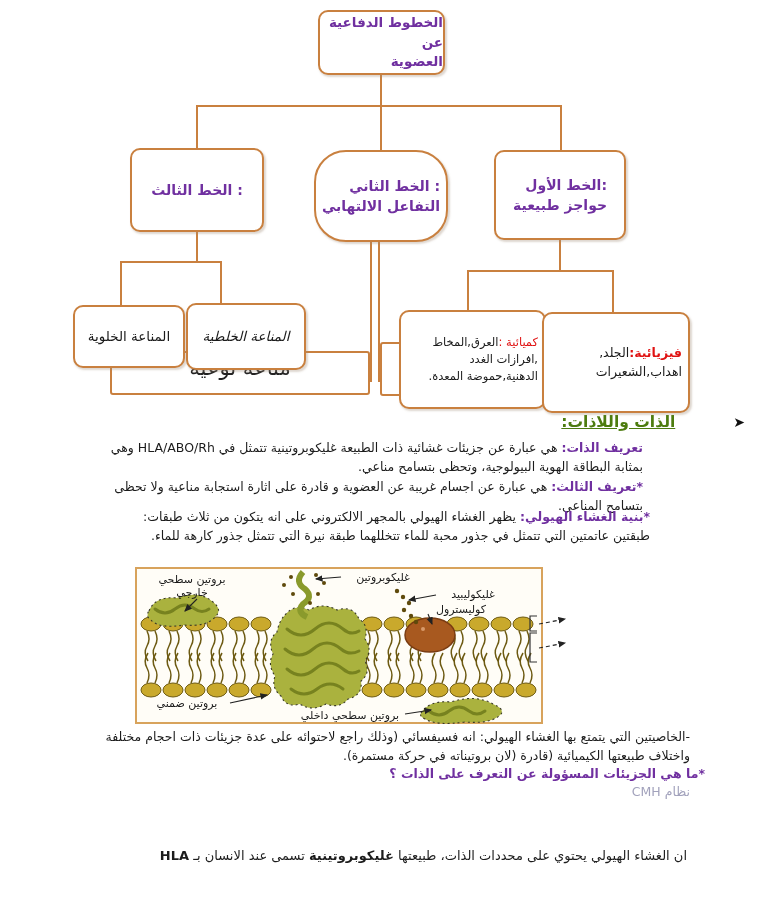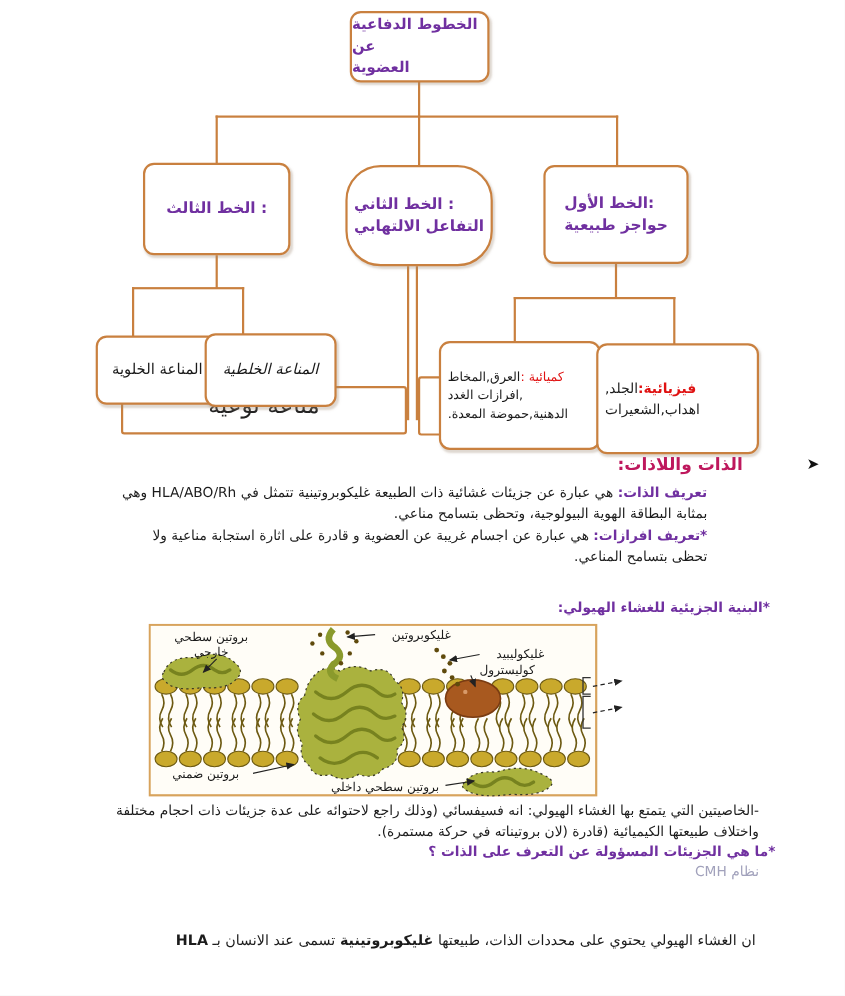--- a/index.html
+++ b/index.html
@@ -4,42 +4,42 @@
 <style>
   html,body{margin:0;padding:0;background:#fff;}
   .page{
     position:relative;width:768px;height:905px;background:#ffffff;
     font-family:"DejaVu Sans",sans-serif;overflow:hidden;
     outline:1px solid #ececec;
   }
   
   .fbox{
     position:absolute;background:#fff;border:2px solid #c9803f;border-radius:10px;
-    display:flex;align-items:center;justify-content:center;text-align:left;
+    display:flex;align-items:center;justify-content:center;text-align:right;
     color:#7030a0;font-weight:bold;font-size:14px;line-height:1.45;
     white-space:pre-line;z-index:3;box-shadow:1.5px 2px 2px rgba(160,140,120,.35);
   }
   .fbox.plain{color:#1a1a1a;font-weight:normal;font-size:13.5px;}
   .fbox.small{font-weight:normal;font-size:11.5px;color:#1a1a1a;line-height:1.5;padding:4px 6px;white-space:normal;}
   .conn{position:absolute;background:#c9803f;z-index:2;}
   .widebox{
     position:absolute;background:#fff;border:2px solid #c9803f;border-radius:3px;
     z-index:1;overflow:hidden;
   }
   .widebox .bigword{position:absolute;top:3px;width:100%;text-align:center;
     font-size:21px;color:#222;letter-spacing:1px;}
   .widebox .bigword2{position:absolute;top:4px;left:128px;font-size:18px;color:#222;}
   .redlead{color:#e01212;}
   
   .para{position:absolute;direction:rtl;text-align:right;font-size:12.5px;
     line-height:1.55;color:#1c1c1c;margin-left:34px;}
   .lead{color:#7030a0;font-weight:bold;}
   .heading-line{position:absolute;direction:rtl;display:flex;align-items:center;}
   .bullet{color:#111;font-size:14px;margin-left:58px;}
-  .heading{color:#be185d;font-weight:bold;font-size:15.5px;}
+  .heading{color:#4d7c0f;font-weight:bold;font-size:15.5px;text-decoration:underline;}
   .purple-line{color:#7030a0;font-weight:bold;font-size:12.5px;}
   .lavender{color:#a2a2bc;}
   .membrane-wrap{position:absolute;left:135px;top:567px;z-index:1;}
   svg text{font-family:"DejaVu Sans",sans-serif;font-size:11px;fill:#1a1a1a;}
   .head{fill:#c9a92c;stroke:#6d5a12;stroke-width:1;}
   .tail{fill:none;stroke:#6d5a12;stroke-width:1.5;}
   .blob{fill:#aab23e;stroke:#3a3a28;stroke-width:1.1;stroke-dasharray:2 3;}
   .squig{fill:none;stroke:#77821f;stroke-width:3;stroke-linecap:round;}
   .ptr{stroke:#222;stroke-width:1.1;fill:none;}
   .dashptr{stroke:#222;stroke-width:1.1;fill:none;stroke-dasharray:4 3;}
@@ -87,21 +87,21 @@
   </div>
   <div class="fbox" style="left:314px;top:150px;width:130px;height:88px;border-radius:32px;">
     <span>الخط الثاني :
 التفاعل الالتهابي</span>
   </div>
   <div class="fbox" style="left:494px;top:150px;width:128px;height:86px;">
     <span>الخط الأول:
 حواجز طبيعية</span>
   </div>
 
-  <div class="fbox plain" style="left:73px;top:305px;width:108px;height:59px;margin-left:14px;">
+  <div class="fbox plain" style="left:73px;top:305px;width:108px;height:59px;">
     <span>المناعة الخلوية</span>
   </div>
   <div class="fbox plain" style="left:186px;top:303px;width:116px;height:63px;font-style:italic;">
     <span>المناعة الخلطية</span>
   </div>
 
   <div class="fbox small" style="left:399px;top:310px;width:131px;height:87px;" dir="rtl">
     <span><span class="redlead">كميائية :</span><span>العرق,المخاط ,افرازات الغدد الدهنية,حموضة المعدة.</span></span>
   </div>
   <div class="fbox small" style="left:542px;top:312px;width:132px;height:89px;font-size:12.5px;" dir="rtl">
@@ -111,25 +111,27 @@
   <div class="heading-line" style="top:413px;right:23px;">
     <span class="bullet">➤</span>
     <span class="heading">الذات واللاذات:</span>
   </div>
 
   <div class="para" style="top:438px;right:125px;width:533px;">
     <span class="lead">تعريف الذات:</span><span> هي عبارة عن جزيئات غشائية ذات الطبيعة غليكوبروتينية تتمثل في HLA/ABO/Rh وهي بمثابة البطاقة الهوية البيولوجية، وتحظى بتسامح مناعي.</span>
   </div>
 
   <div class="para" style="top:477px;right:125px;width:540px;">
-    <span class="lead">*تعريف افرازات:</span><span> هي عبارة عن اجسام غريبة عن العضوية و قادرة على اثارة استجابة مناعية ولا تحظى بتسامح المناعي.</span>
-  </div>
-
-
-  <div class="para purple-line" style="top:542px;right:68px;">*البنية الجزيئية للغشاء الهيولي:</div>
+    <span class="lead">*تعريف الثالث:</span><span> هي عبارة عن اجسام غريبة عن العضوية و قادرة على اثارة استجابة مناعية ولا تحظى بتسامح المناعي.</span>
+  </div>
+
+  <div class="para" style="top:507px;right:118px;width:548px;">
+    <span class="lead">*بنية الغشاء الهيولي:</span><span> يظهر الغشاء الهيولي بالمجهر الالكتروني على انه يتكون من ثلاث طبقات: طبقتين عاتمتين التي تتمثل في جذور محبة للماء تتخللهما طبقة نيرة التي تتمثل جذور كارهة للماء.</span>
+  </div>
+
 
   <div class="membrane-wrap">
     <svg id="membrane" width="440" height="158" viewBox="0 0 440 158">
       <defs>
         <marker id="ah" markerWidth="8" markerHeight="8" refX="6" refY="3" orient="auto">
           <path d="M0 0 L7 3 L0 6 z" fill="#222"></path>
         </marker>
       </defs>
       <rect x="1" y="1" width="406" height="155" fill="#fffdf7" stroke="#d8a35c" stroke-width="2"></rect>
       <g id="lipids">

